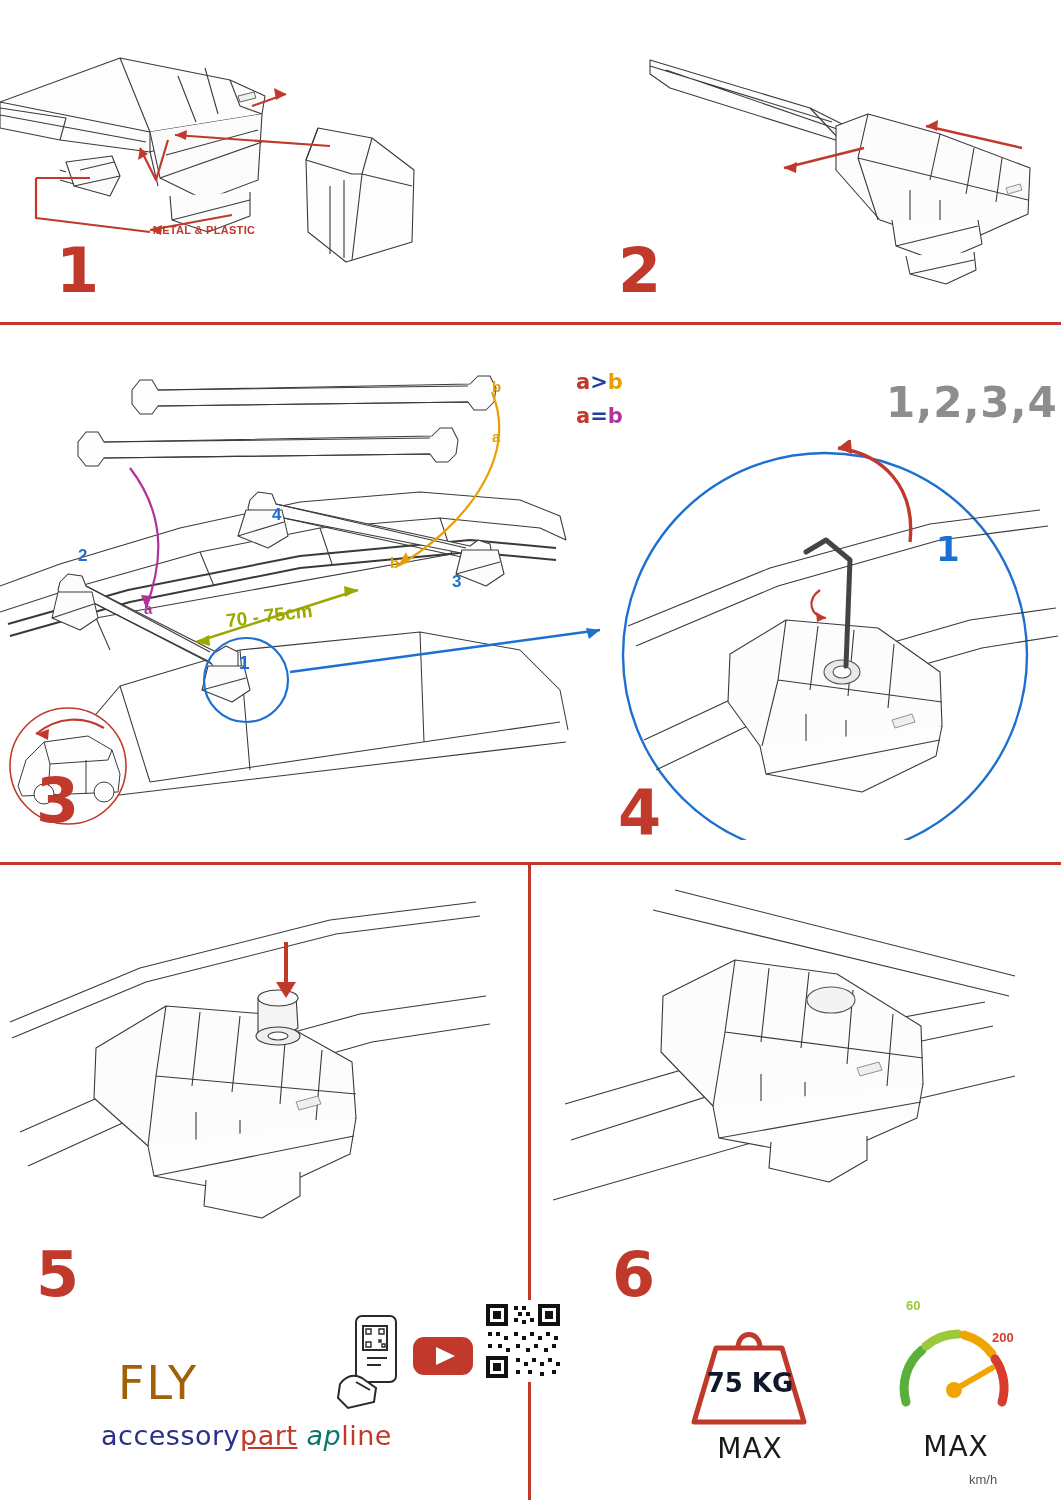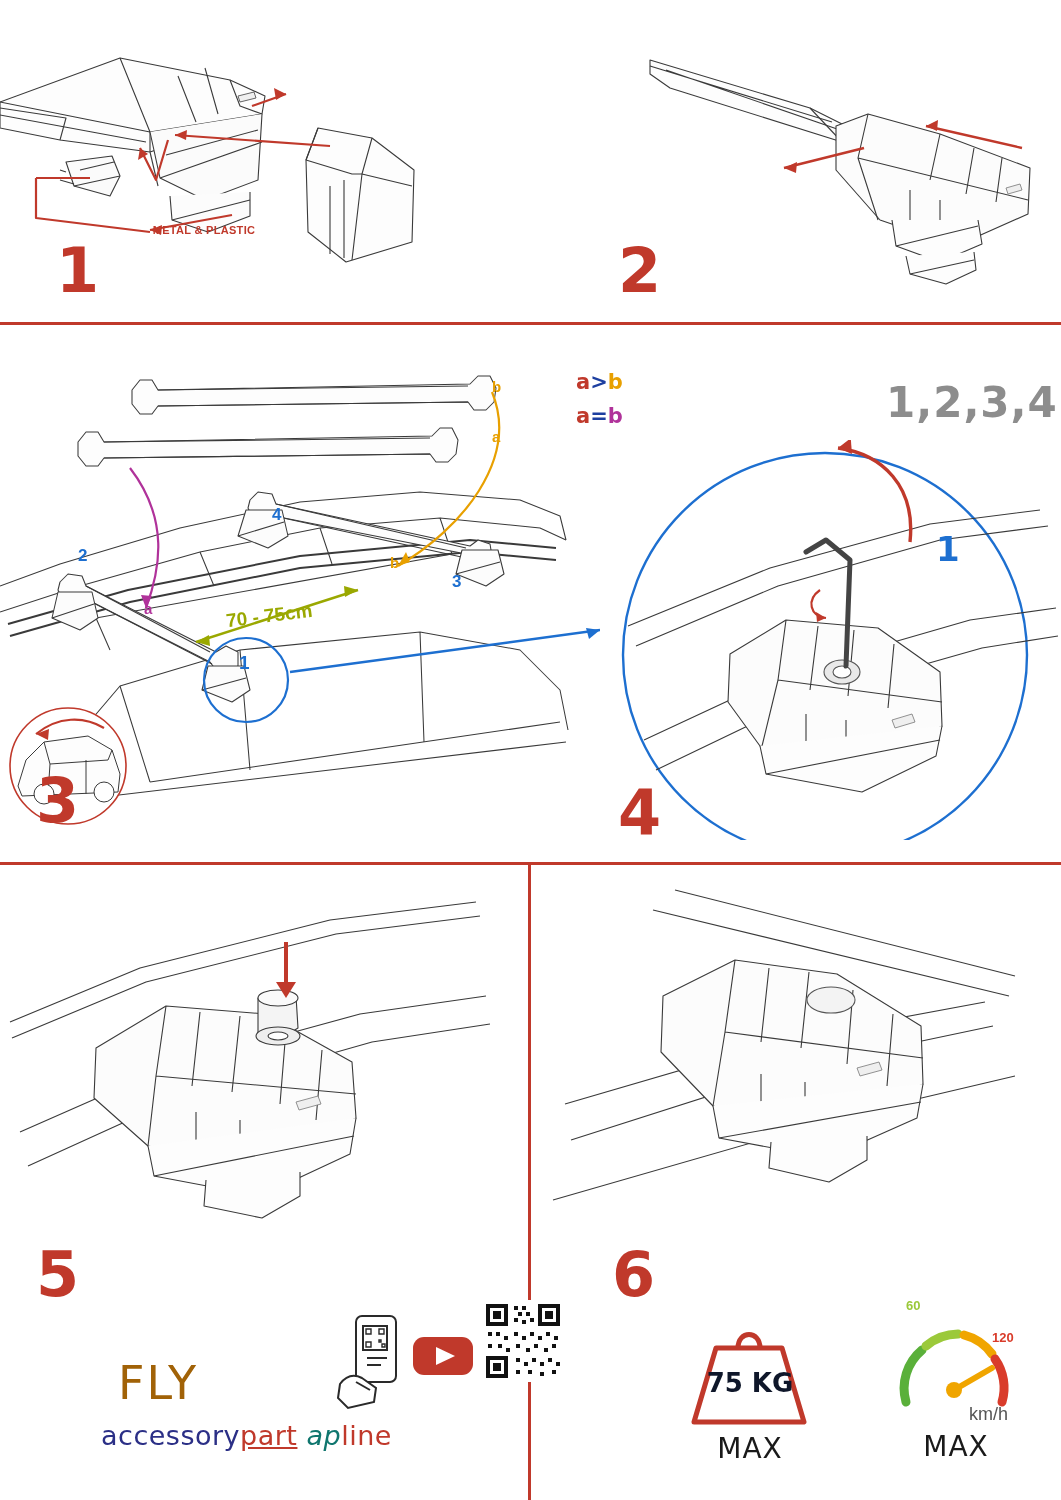--- a/index.html
+++ b/index.html
@@ -400,17 +400,17 @@
 
   <svg class="panel" style="left:892px;top:1310px;" width="126" height="116" viewBox="0 0 126 116">
     <path d="M14 92 A50 50 0 0 1 30 40" fill="none" stroke="#5ab03a" stroke-width="9" stroke-linecap="round"></path>
     <path d="M34 36 A50 50 0 0 1 66 24" fill="none" stroke="#9bc93a" stroke-width="9" stroke-linecap="round"></path>
     <path d="M72 25 A50 50 0 0 1 100 44" fill="none" stroke="#f0a500" stroke-width="9" stroke-linecap="round"></path>
     <path d="M103 49 A50 50 0 0 1 110 92" fill="none" stroke="#d93c2b" stroke-width="9" stroke-linecap="round"></path>
     <line x1="62" y1="80" x2="100" y2="58" stroke="#f0a500" stroke-width="6" stroke-linecap="round"></line>
     <circle cx="62" cy="80" r="8" fill="#f0a500"></circle>
   </svg>
   <div class="smallcap" style="left:906px;top:1298px;color:#9bc93a;font-weight:700;font-size:13px;text-align:right;">60</div>
-  <div class="smallcap" style="left:992px;top:1330px;color:#d93c2b;font-weight:700;font-size:13px;">120</div>
-  <div class="smallcap" style="left:926px;top:1404px;color:#555;font-size:18px;padding-left:43px;">km/h</div>
+  <div class="smallcap" style="left:992px;top:1330px;color:#d93c2b;font-weight:700;font-size:13px;">200</div>
+  <div class="smallcap" style="left:926px;top:1472px;color:#555;font-size:13px;padding-left:43px;">km/h</div>
   <div class="maxlabel" style="left:906px;top:1430px;width:100px;text-align:center;">MAX</div>
 
 </div>
 
 </body></html>

